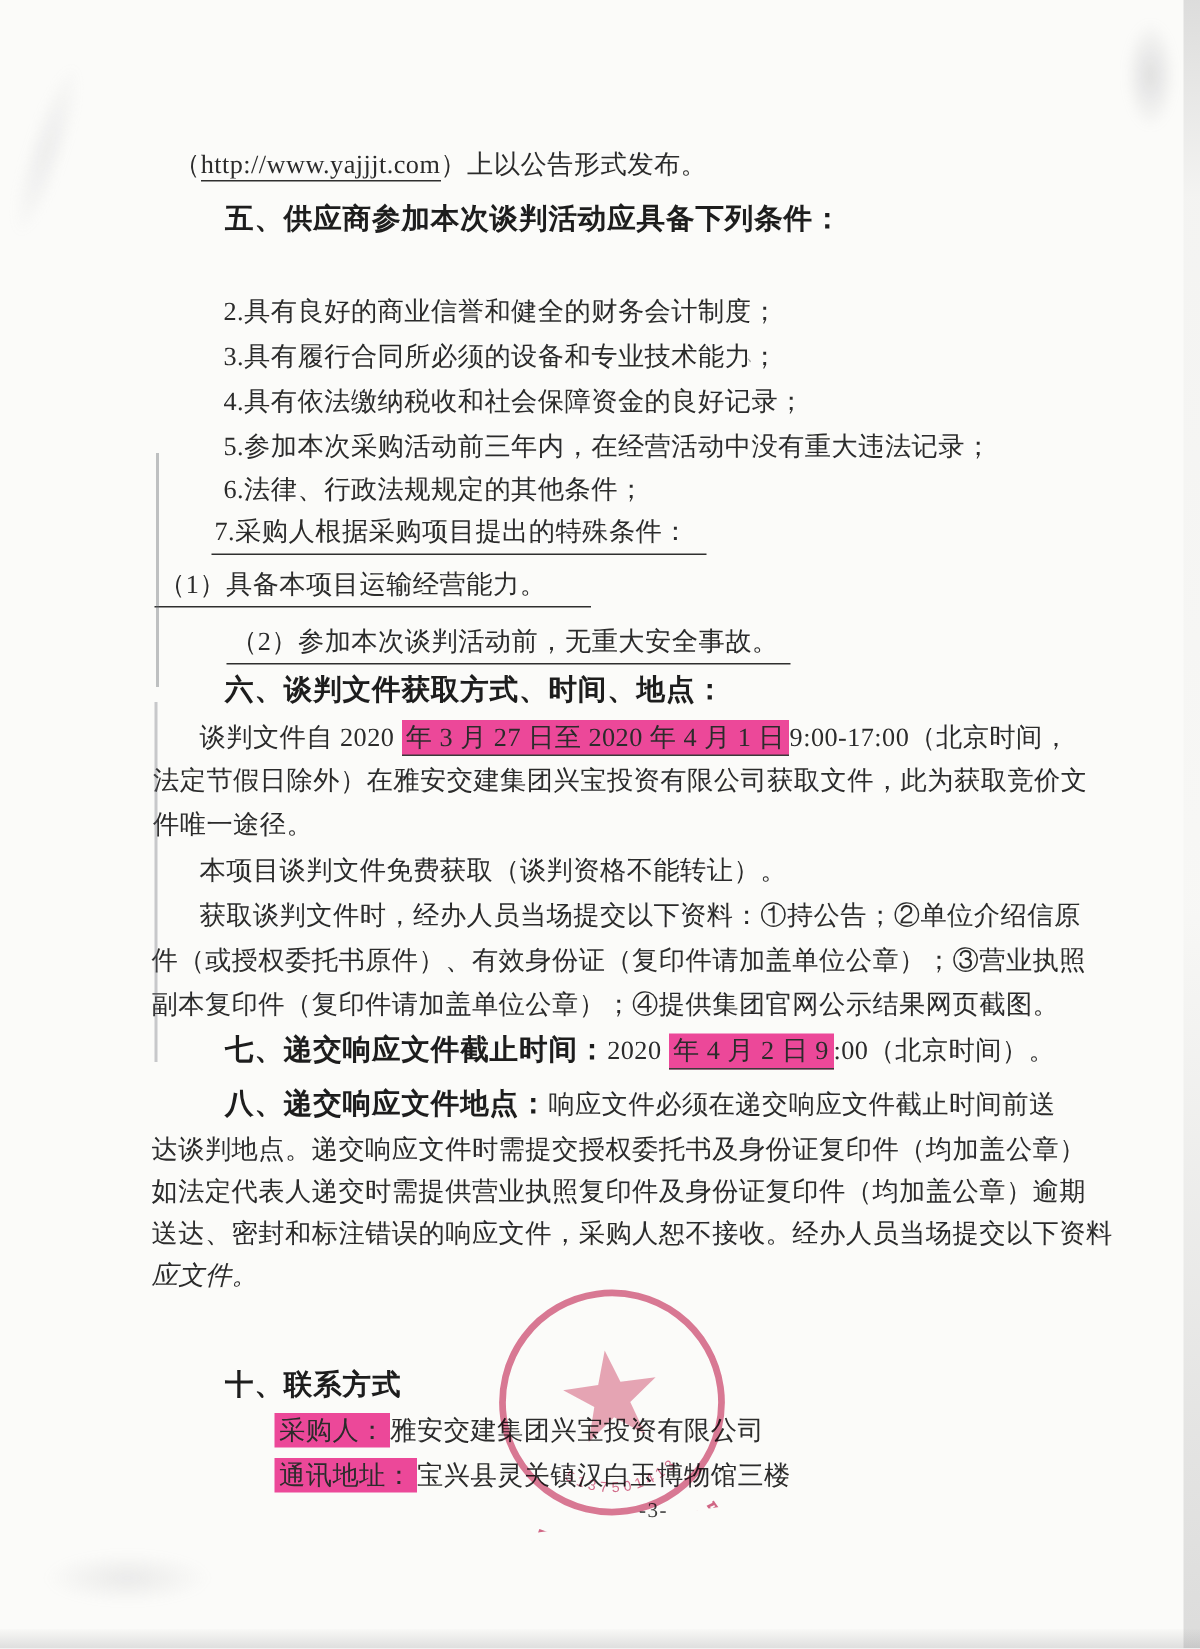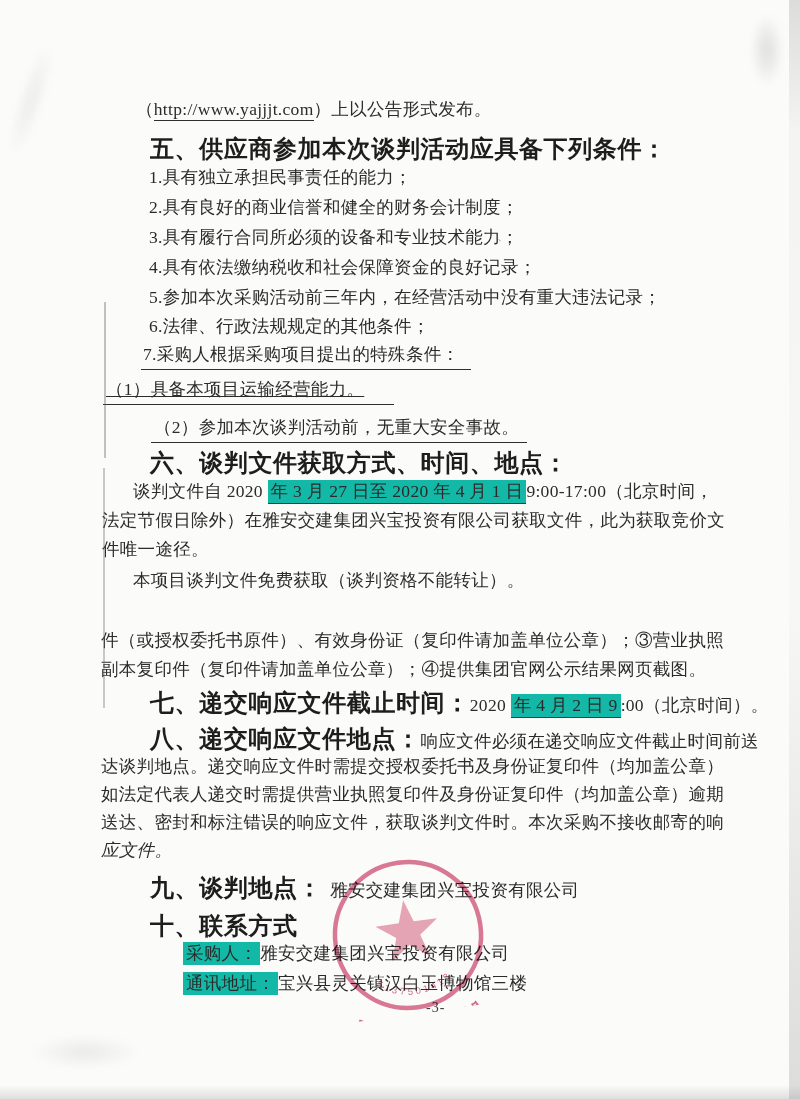--- a/index.html
+++ b/index.html
@@ -3,52 +3,51 @@
 <meta charset="utf-8">
 <style>
   html,body{margin:0;padding:0;}
   body{width:800px;height:1099px;overflow:hidden;background:#e9e9e7;}
   .page{position:relative;width:800px;height:1099px;background:#fbfbf9;overflow:hidden;
         font-family:"Liberation Serif","DejaVu Serif",serif;}
   .ln{position:absolute;white-space:nowrap;}
   .bd{font-family:"Liberation Serif","DejaVu Serif",serif;font-size:17.5px;
       letter-spacing:0.3px;color:#2b2b2b;}
   .hd{font-family:Liberation Sans, sans-serif;font-weight:700;
-      font-size:24px;letter-spacing:0.6px;color:#1d1d1d;}
-  .hl{background:#14b8a6;padding:1px 3px 2px 3px;}
+      font-size:19px;letter-spacing:0.6px;color:#1d1d1d;}
+  .hl{background:#ec4899;padding:1px 3px 2px 3px;}
   .dul{border-bottom:1.3px solid #3a3a3a;}
   .url{border-bottom:1.2px solid #2f2f2f;padding-bottom:1px;}
   .u7{display:inline-block;border-bottom:1.5px solid #2f2f2f;padding:0 12px 3px 2px;}
-  .usp1{display:inline-block;border-bottom:1.5px solid #2f2f2f;padding:0 30px 3px 3px;text-decoration:underline;}
+  .usp1{display:inline-block;border-bottom:1.5px solid #2f2f2f;padding:0 30px 3px 3px;}
   .usp2{display:inline-block;border-bottom:1.5px solid #2f2f2f;padding:0 8px 3px 3px;}
   .pgnum{font-size:14px;color:#3c3c3c;letter-spacing:1px;}
   
   .vline{position:absolute;background:rgba(100,104,110,.4);}
   .speck{position:absolute;color:rgba(80,80,80,.55);font-size:12px;}
   .smudge{position:absolute;border-radius:50%;filter:blur(3px);}
   .edge-right{position:absolute;right:0;top:0;width:11px;height:1099px;
     background:linear-gradient(180deg,rgba(150,150,152,.30) 0%,rgba(190,190,190,.12) 12%,
       rgba(200,200,198,.07) 55%,rgba(140,140,142,.28) 100%);}
   .edge-bottom{position:absolute;left:0;top:1086px;width:800px;height:13px;
     background:linear-gradient(180deg,rgba(200,200,198,.05),rgba(148,148,150,.28));}
   
   .stamp{position:absolute;left:329px;top:856px;width:158px;height:158px;
          mix-blend-mode:multiply;opacity:.9;transform:rotate(-8deg);}
 </style>
 </head>
 <body>
 
 <div class="page">
 
-  <div class="ln bd" style="left:116px;top:97px;margin-left:20px;">
+  <div class="ln bd" style="left:116px;top:97px;">
     <span>（</span><span class="url">http://www.yajjjt.com</span><span>）上以公告形式发布。</span>
   </div>
 
   <div class="ln hd" style="left:150px;top:133px;">五、供应商参加本次谈判活动应具备下列条件：</div>
-  <div class="ln bd" style="left:149px;top:165px;">1.具有独立承担民事责任的能力；</div>
   <div class="ln bd" style="left:149px;top:195px;">2.具有良好的商业信誉和健全的财务会计制度；</div>
   <div class="ln bd" style="left:149px;top:225px;">3.具有履行合同所必须的设备和专业技术能力；</div>
   <div class="ln bd" style="left:149px;top:255px;">4.具有依法缴纳税收和社会保障资金的良好记录；</div>
   <div class="ln bd" style="left:149px;top:285px;">5.参加本次采购活动前三年内，在经营活动中没有重大违法记录；</div>
   <div class="ln bd" style="left:149px;top:314px;">6.法律、行政法规规定的其他条件；</div>
   <div class="ln bd" style="left:141px;top:342px;">
     <span class="u7">7.采购人根据采购项目提出的特殊条件：</span>
   </div>
   <div class="ln bd" style="left:103px;top:377px;">
     <span class="usp1">（1）具备本项目运输经营能力。</span>
@@ -57,39 +56,36 @@
     <span class="usp2">（2）参加本次谈判活动前，无重大安全事故。</span>
   </div>
 
   <div class="ln hd" style="left:150px;top:447px;">六、谈判文件获取方式、时间、地点：</div>
   <div class="ln bd" style="left:133px;top:479px;">
     <span>谈判文件自 2020 </span><span class="hl dul">年 3 月 27 日至 2020 年 4 月 1 日</span><span>9:00-17:00（北京时间，</span>
   </div>
   <div class="ln bd" style="left:102px;top:508px;font-family:Liberation Serif, serif;">法定节假日除外）在雅安交建集团兴宝投资有限公司获取文件，此为获取竞价文</div>
   <div class="ln bd" style="left:102px;top:537px;">件唯一途径。</div>
   <div class="ln bd" style="left:133px;top:568px;">本项目谈判文件免费获取（谈判资格不能转让）。</div>
+  <div class="ln bd" style="left:133px;top:598px;">获取谈判文件时，经办人员当场提交以下资料：①持公告；②单位介绍信原</div>
   <div class="ln bd" style="left:101px;top:628px;">件（或授权委托书原件）、有效身份证（复印件请加盖单位公章）；③营业执照</div>
   <div class="ln bd" style="left:101px;top:657px;">副本复印件（复印件请加盖单位公章）；④提供集团官网公示结果网页截图。</div>
 
   <div class="ln" style="left:150px;top:687px;">
     <span class="hd">七、递交响应文件截止时间：</span><span class="bd">2020 </span><span class="bd hl dul">年 4 月 2 日 9</span><span class="bd">:00（北京时间）。</span>
   </div>
 
   <div class="ln" style="left:150px;top:723px;">
     <span class="hd">八、递交响应文件地点：</span><span class="bd">响应文件必须在递交响应文件截止时间前送</span>
   </div>
   <div class="ln bd" style="left:101px;top:754px;">达谈判地点。递交响应文件时需提交授权委托书及身份证复印件（均加盖公章）</div>
   <div class="ln bd" style="left:101px;top:782px;">如法定代表人递交时需提供营业执照复印件及身份证复印件（均加盖公章）逾期</div>
-  <div class="ln bd" style="left:101px;top:810px;">送达、密封和标注错误的响应文件，获取谈判文件时。本次采购不接收邮寄的响</div>
+  <div class="ln bd" style="left:101px;top:810px;">送达、密封和标注错误的响应文件，采购人恕不接收。经办人员当场提交以下资料</div>
   <div class="ln bd" style="left:101px;top:838px;font-style:italic;">应文件。</div>
 
-  <div class="ln" style="left:150px;top:872px;">
-    <span class="hd">九、谈判地点：</span>
-    <span class="bd" style="margin-left:4px;">雅安交建集团兴宝投资有限公司</span>
-  </div>
 
   <div class="ln hd" style="left:150px;top:910px;">十、联系方式</div>
   <div class="ln bd" style="left:183px;top:941px;">
     <span class="hl">采购人：</span><span>雅安交建集团兴宝投资有限公司</span>
   </div>
   <div class="ln bd" style="left:183px;top:971px;">
     <span class="hl">通讯地址：</span><span>宝兴县灵关镇汉白玉博物馆三楼</span>
   </div>
 
   <div class="ln pgnum" style="left:426px;top:1000px;">-3-</div>

